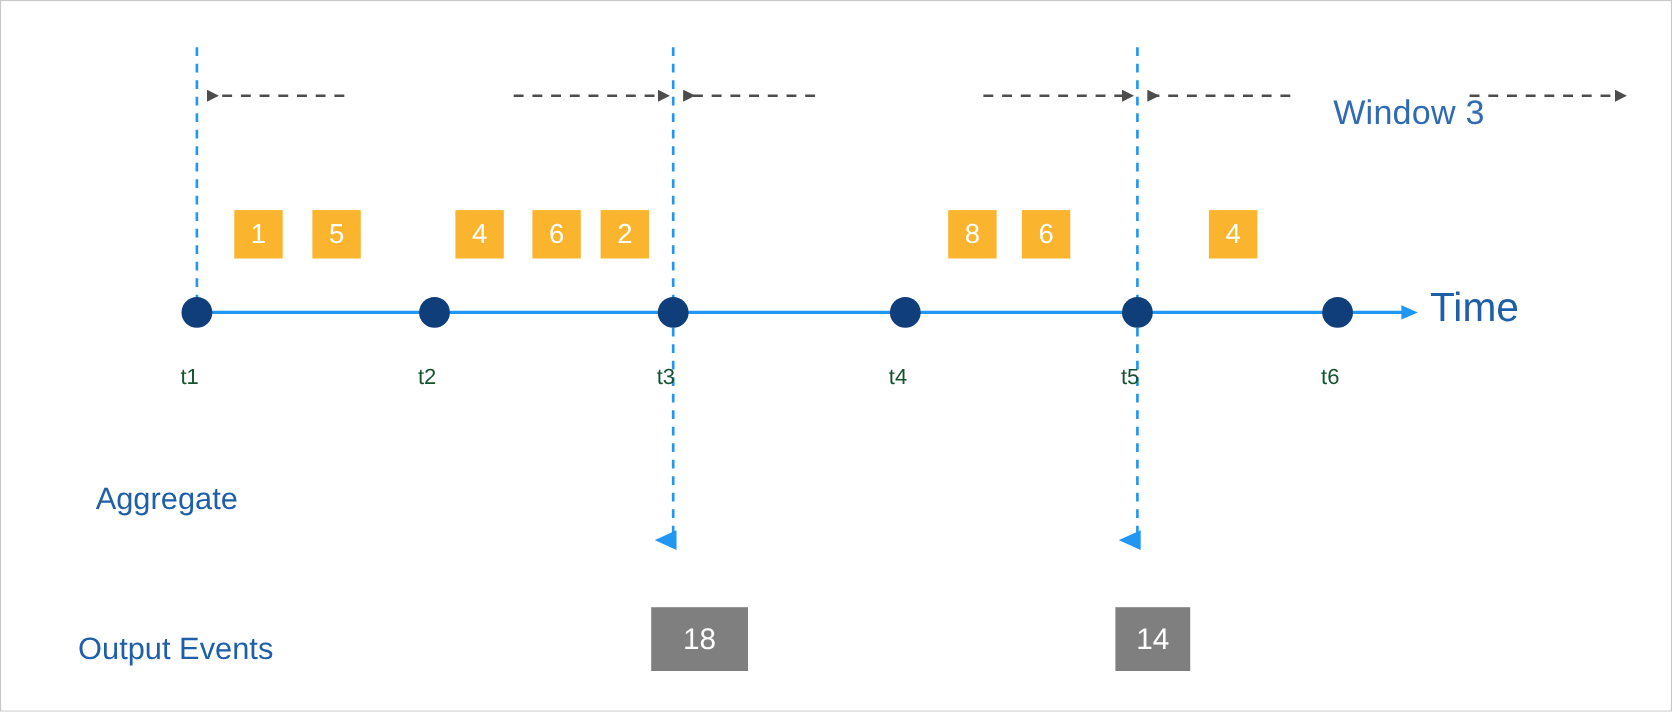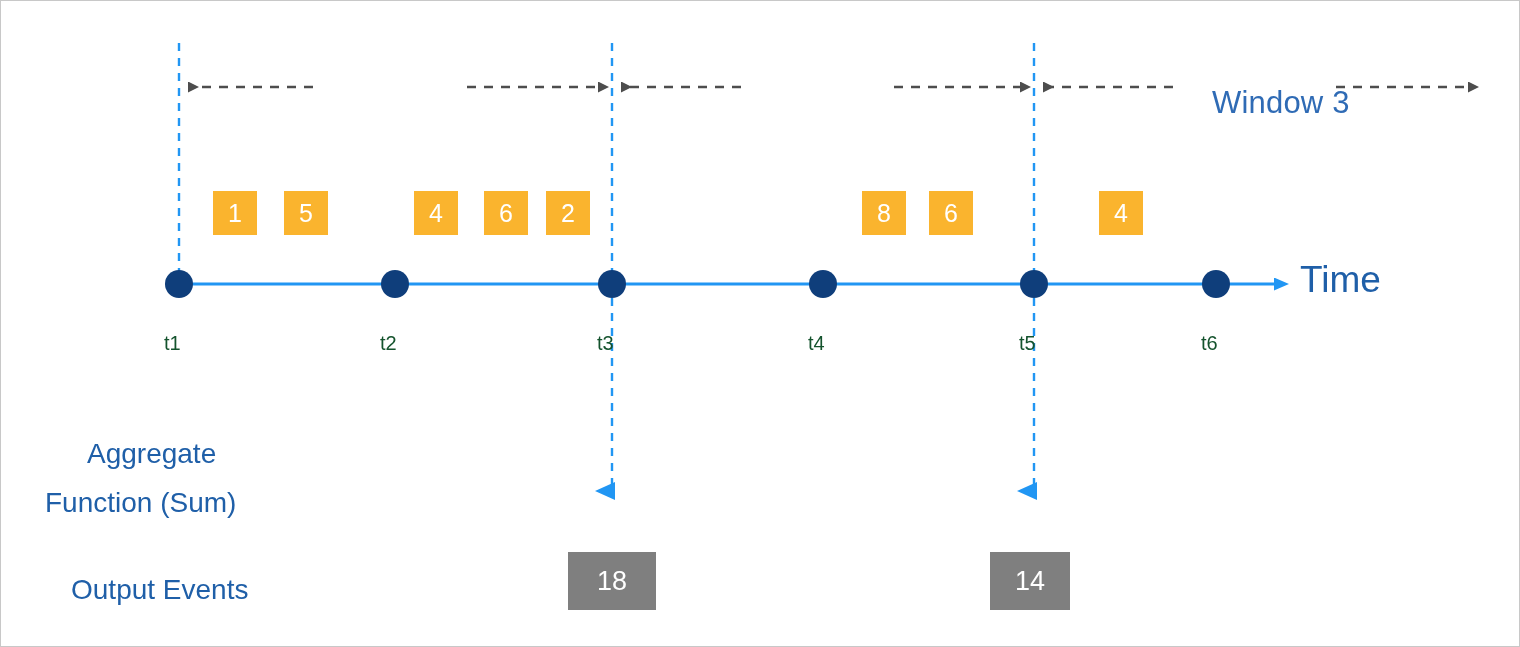--- a/index.html
+++ b/index.html
@@ -66,20 +66,21 @@
   .output-box {
     position: absolute;
     background: #7F7F7F;
     color: #ffffff;
     font-size: 27px;
     display: flex;
     align-items: center;
     justify-content: center;
     font-family: "Liberation Sans", sans-serif;
     font-weight: 300;
+    margin-left: 24px;
   }
 </style>
 </head>
 <body>
 
 <div id="canvas">
 
   <svg id="svg-layer" viewBox="0 0 1520 647">
     <defs>
       <marker id="arrow-gray-right" markerWidth="11" markerHeight="11" refX="3" refY="5.5" orient="auto" markerUnits="userSpaceOnUse">
@@ -147,19 +148,18 @@
   <div class="txt tick-label" style="left:163px; top:331px;">t1</div>
   <div class="txt tick-label" style="left:379px; top:331px;">t2</div>
   <div class="txt tick-label" style="left:596px; top:331px;">t3</div>
   <div class="txt tick-label" style="left:807px; top:331px;">t4</div>
   <div class="txt tick-label" style="left:1018px; top:331px;">t5</div>
   <div class="txt tick-label" style="left:1200px; top:331px;">t6</div>
 
   <div class="txt time-label" style="left:1299px; top:258px;">Time</div>
 
   <div class="txt side-label" style="left:86px; top:428px;">Aggregate</div>
-  <div class="txt side-label" style="left:44px; top:477px;">Function (Sum)</div>
   <div class="txt side-label" style="left:70px; top:564px;">Output Events</div>
 
   <div class="output-box" style="left:567px; top:551px; width:88px; height:58px;">18</div>
-  <div class="output-box" style="left:989px; top:551px; width:80px; height:58px;">14</div>
+  <div class="output-box" style="left:989px; top:551px; width:68px; height:58px;">14</div>
 
 </div>
 
 </body></html>

